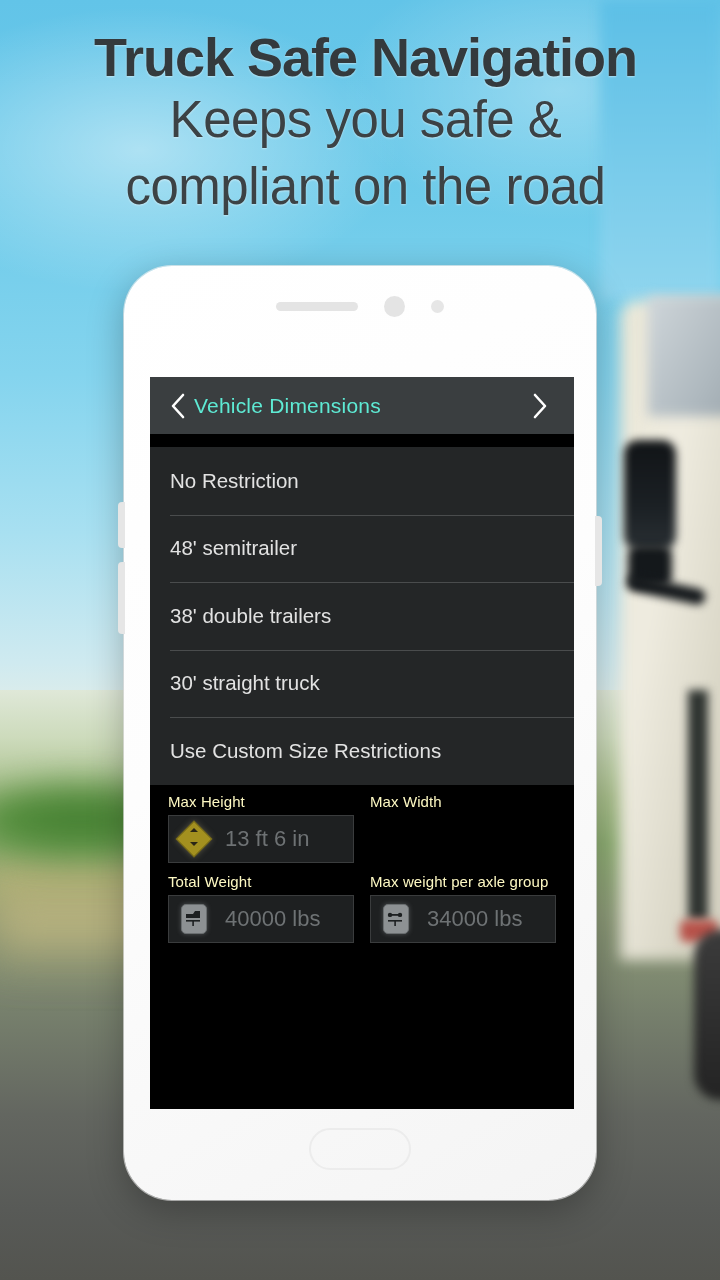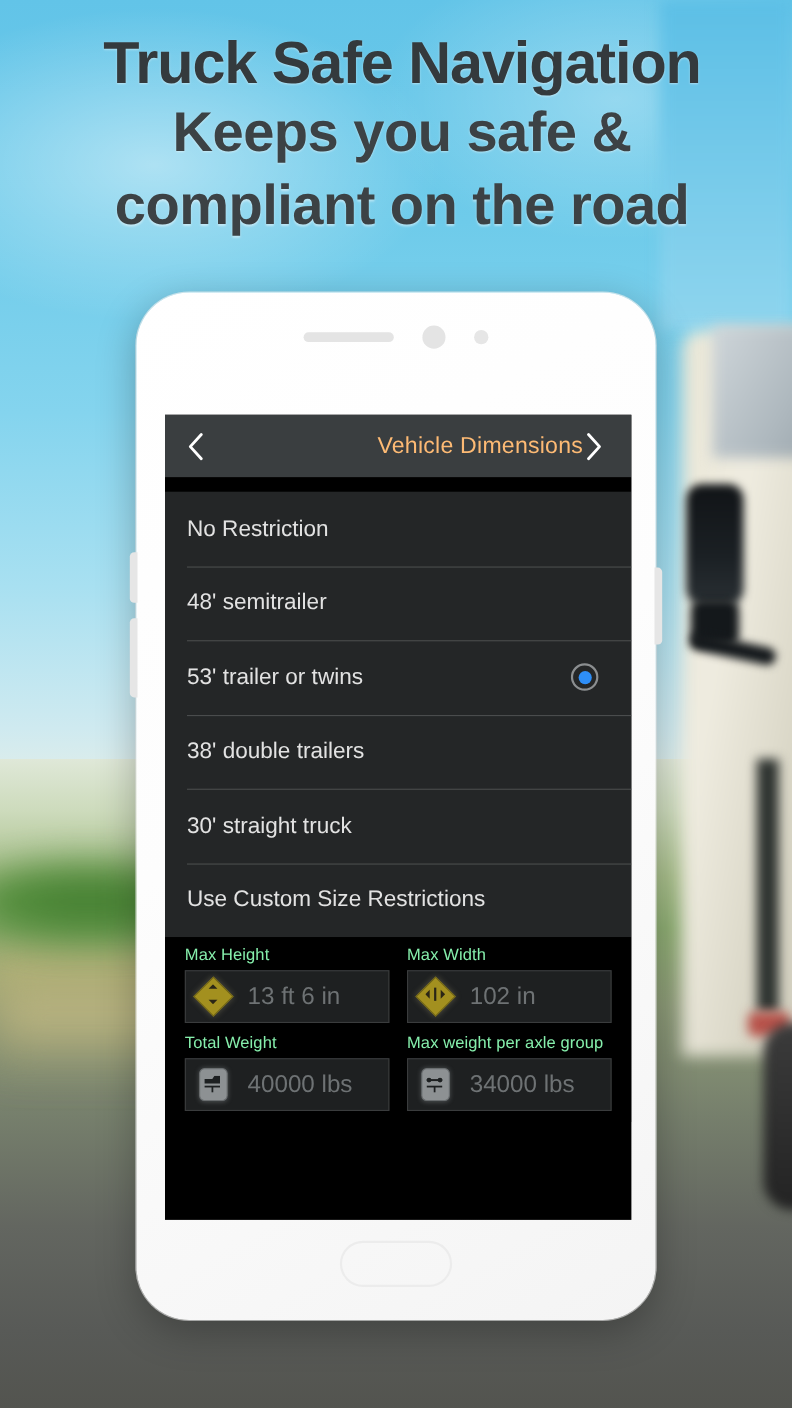--- a/index.html
+++ b/index.html
@@ -92,21 +92,21 @@
     text-align:center;
     color:#343a3d;
     text-shadow:0 1px 2px rgba(255,255,255,.45);
     z-index:5;
     padding-left:11px;
   }
   .headline h1 {
     font-size:54px; font-weight:bold; letter-spacing:-1px; line-height:1.1;
   }
   .headline .sub {
-    font-size:51px; font-weight:bold; line-height:1.30; letter-spacing:-0.5px;
+    font-size:51px; font-weight:normal; line-height:1.30; letter-spacing:-0.5px;
     color:#3c4245;
   }
 
   
   #phone {
     position:absolute; left:124px; top:266px; width:472px; height:934px;
     background:linear-gradient(150deg,#ffffff 0%, #fdfdfd 45%, #f4f4f4 100%);
     border-radius:48px;
     box-shadow:0 10px 36px rgba(0,0,0,.28), 0 0 0 1px rgba(255,255,255,.7);
     z-index:6;
@@ -141,21 +141,21 @@
     width:102px; height:42px; border:2px solid #ececec; border-radius:21px;
   }
 
   
   .titlebar {
     height:57px; background:#3a3e40;
     display:flex; align-items:center; justify-content:space-between;
     padding:0 18px;
   }
   .titlebar .title {
-    flex:1; text-align:right; color:#fdba74; font-size:21px; letter-spacing:.2px;
+    flex:1; text-align:left; color:#5eead4; font-size:21px; letter-spacing:.2px;
   }
   .chev { color:#fff; font-size:30px; line-height:1; width:26px; text-align:center; }
   .chev svg { display:block; }
   .blackband { height:13px; background:#000; }
 
   .list { background:#242627; }
   .row {
     height:67.5px; padding:0 20px;
     display:flex; align-items:center; justify-content:space-between;
     position:relative;
@@ -170,21 +170,21 @@
     border:2px solid #8b8e90;
     display:flex; align-items:center; justify-content:center;
     margin-right:10px;
   }
   .radio i { width:12px; height:12px; border-radius:50%; background:#2e8ef7; display:block; }
 
   .fields { background:#000; padding:8px 0 0 0; }
   .field-grid { display:flex; flex-wrap:wrap; padding:0 18px; }
   .field { width:50%; padding:0 8px 10px 0; }
   .field:nth-child(even) { padding:0 0 10px 8px; }
-  .field .flabel { color:#86efac; font-size:15px; margin-bottom:5px; letter-spacing:.1px; }
+  .field .flabel { color:#fef9c3; font-size:15px; margin-bottom:5px; letter-spacing:.1px; }
   .fbox {
     height:48px; background:#1e2021; border:1px solid #3a3c3d;
     display:flex; align-items:center; padding:0 10px; gap:16px;
   }
   .fbox .val { color:#6e7274; font-size:22px; }
 
   
   .ico { width:30px; height:30px; flex:0 0 30px; position:relative; }
   .diamond {
     width:26px; height:26px; background:#a3901f;
@@ -259,26 +259,20 @@
     <div class="list">
 
       <div class="row">
         <div class="label">No Restriction</div>
       </div>
 
       <div class="row">
         <div class="label">48' semitrailer</div>
       </div>
 
-      <div class="row">
-        <div class="label">53' trailer or twins</div>
-        <div class="radio">
-            <i></i>
-          </div>
-      </div>
 
       <div class="row">
         <div class="label">38' double trailers</div>
       </div>
 
       <div class="row">
         <div class="label">30' straight truck</div>
       </div>
 
       <div class="row">
@@ -301,34 +295,20 @@
                     </svg>
               </span>
                 </div>
             </div>
             <div class="val">13 ft 6 in</div>
           </div>
         </div>
 
         <div class="field">
           <div class="flabel">Max Width</div>
-          <div class="fbox">
-            <div class="ico">
-              <div class="diamond">
-                  <span>
-                <svg width="18" height="14" viewBox="0 0 18 14">
-                      <polygon points="0,7 4,3 4,11" fill="#2a2616"></polygon>
-                      <polygon points="18,7 14,3 14,11" fill="#2a2616"></polygon>
-                      <rect x="8" y="1" width="2" height="12" fill="#2a2616"></rect>
-                    </svg>
-              </span>
-                </div>
-            </div>
-            <div class="val">102 in</div>
-          </div>
         </div>
 
 
         <div class="field">
           <div class="flabel">Total Weight</div>
           <div class="fbox">
             <div class="ico">
               <div class="sq-ico">
                 <svg width="18" height="16" viewBox="0 0 18 16">
                     <path d="M1 7 L1 3 L8 3 L10 0 L15 0 L15 7 Z" fill="#1d2021"></path>

